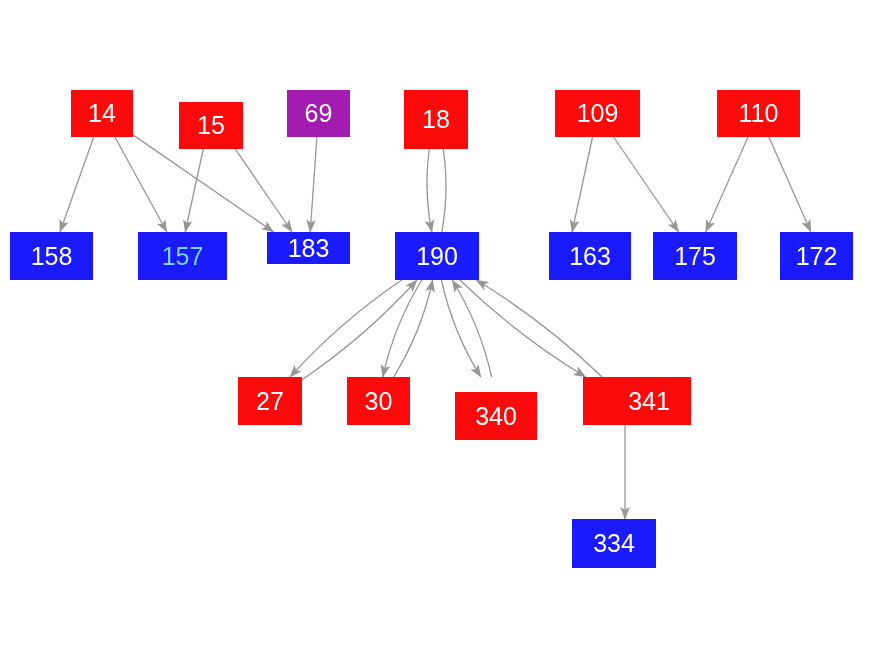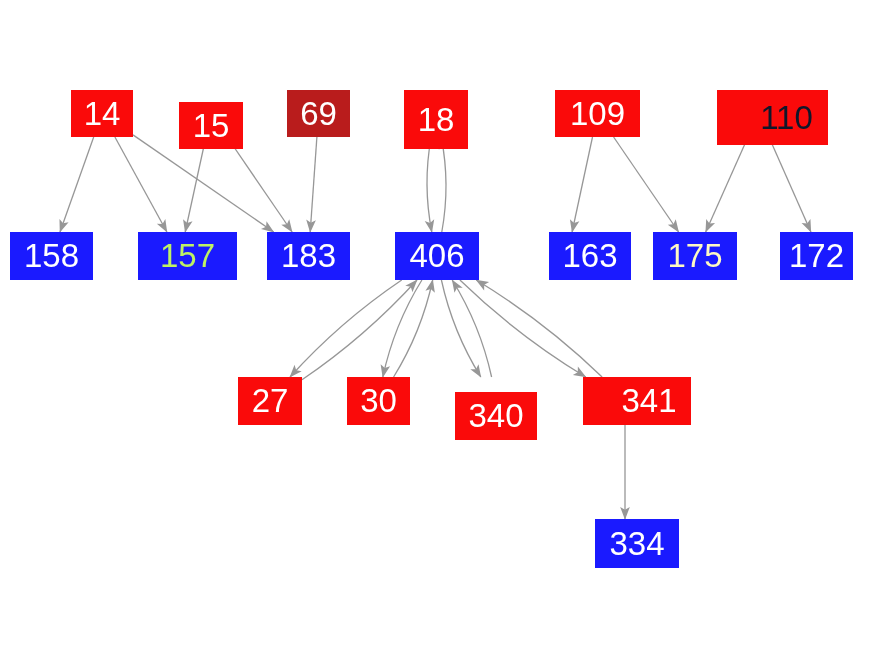--- a/index.html
+++ b/index.html
@@ -21,21 +21,21 @@
     top: 0;
     width: 875px;
     height: 656px;
   }
   .graph-node {
     position: absolute;
     display: flex;
     align-items: center;
     justify-content: center;
     color: #ffffff;
-    font-size: 33px;
+    font-size: 25px;
     font-family: "Liberation Sans", "DejaVu Sans", sans-serif;
     user-select: none;
   }
 </style>
 </head>
 <body>
 
 <div id="graph-canvas">
   <svg id="edge-layer" width="875" height="656" viewBox="0 0 875 656" xmlns="http://www.w3.org/2000/svg">
     <defs>
@@ -63,30 +63,30 @@
         <path d="M441.4,280.0 Q452.8,331.9 480.8,377.0" fill="none" stroke="#979797" stroke-width="1.3" marker-end="url(#arrowhead)"></path>
         <path d="M491.6,377.0 Q480.2,325.1 452.2,280.0" fill="none" stroke="#979797" stroke-width="1.3" marker-end="url(#arrowhead)"></path>
         <path d="M459.9,280.0 Q517.3,335.6 585.7,377.0" fill="none" stroke="#979797" stroke-width="1.3" marker-end="url(#arrowhead)"></path>
         <path d="M602.1,377.0 Q544.7,321.4 476.3,280.0" fill="none" stroke="#979797" stroke-width="1.3" marker-end="url(#arrowhead)"></path>
         <path d="M625.0,425.0 Q625.0,472.0 625.0,519.0" fill="none" stroke="#979797" stroke-width="1.3" marker-end="url(#arrowhead)"></path>
       </g>
   </svg>
   <div id="node-layer">
       <div class="graph-node" style="left: 71px; top: 90px; width: 62px; height: 47px; background: rgb(250, 10, 10); color: rgb(255, 255, 255);">14</div>
       <div class="graph-node" style="left: 179px; top: 102px; width: 64px; height: 47px; background: rgb(250, 10, 10); color: rgb(255, 255, 255);">15</div>
-      <div class="graph-node" style="left: 287px; top: 90px; width: 63px; height: 47px; background: #b91c1c; color: rgb(255, 255, 255); text-align: right;">69</div>
+      <div class="graph-node" style="left: 287px; top: 90px; width: 63px; height: 47px; background: #a21caf; color: rgb(255, 255, 255); text-align: right;">69</div>
       <div class="graph-node" style="left: 404px; top: 90px; width: 64px; height: 59px; background: rgb(250, 10, 10); color: rgb(255, 255, 255);">18</div>
       <div class="graph-node" style="left: 555px; top: 90px; width: 85px; height: 47px; background: rgb(250, 10, 10); color: rgb(255, 255, 255);">109</div>
-      <div class="graph-node" style="left: 717px; top: 90px; width: 83px; height: 55px; background: rgb(250, 10, 10); color: #0f172a; padding-left: 28px;">110</div>
+      <div class="graph-node" style="left: 717px; top: 90px; width: 83px; height: 47px; background: rgb(250, 10, 10); color: #ffffff;">110</div>
       <div class="graph-node" style="left: 10px; top: 232px; width: 83px; height: 48px; background: rgb(26, 26, 255); color: rgb(255, 255, 255);">158</div>
-      <div class="graph-node" style="left: 138px; top: 232px; width: 99px; height: 48px; background: rgb(26, 26, 255); color: #bef264;">157</div>
-      <div class="graph-node" style="left: 267px; top: 232px; width: 83px; height: 48px; background: rgb(26, 26, 255); color: rgb(255, 255, 255);">183</div>
-      <div class="graph-node" style="left: 395px; top: 232px; width: 84px; height: 48px; background: rgb(26, 26, 255); color: rgb(255, 255, 255);">406</div>
+      <div class="graph-node" style="left: 138px; top: 232px; width: 89px; height: 48px; background: rgb(26, 26, 255); color: #7dd3fc;">157</div>
+      <div class="graph-node" style="left: 267px; top: 232px; width: 83px; height: 32px; background: rgb(26, 26, 255); color: rgb(255, 255, 255);">183</div>
+      <div class="graph-node" style="left: 395px; top: 232px; width: 84px; height: 48px; background: rgb(26, 26, 255); color: rgb(255, 255, 255);">190</div>
       <div class="graph-node" style="left: 526px; top: 232px; width: 82px; height: 48px; background: rgb(26, 26, 255); color: rgb(255, 255, 255); margin-left: 23px;">163</div>
       <div class="graph-node" style="left: 653px; top: 232px; width: 84px; height: 48px; background: rgb(26, 26, 255); color: #fef9c3;">175</div>
       <div class="graph-node" style="left: 780px; top: 232px; width: 73px; height: 48px; background: rgb(26, 26, 255); color: rgb(255, 255, 255);">172</div>
       <div class="graph-node" style="left: 238px; top: 377px; width: 64px; height: 48px; background: rgb(250, 10, 10); color: rgb(255, 255, 255);">27</div>
       <div class="graph-node" style="left: 347px; top: 377px; width: 63px; height: 48px; background: rgb(250, 10, 10); color: rgb(255, 255, 255);">30</div>
       <div class="graph-node" style="left: 455px; top: 377px; width: 82px; height: 48px; background: rgb(250, 10, 10); color: rgb(255, 255, 255); margin-top: 15px;">340</div>
       <div class="graph-node" style="left: 583px; top: 377px; width: 84px; height: 48px; background: rgb(250, 10, 10); color: rgb(255, 255, 255); padding-left: 24px;">341</div>
-      <div class="graph-node" style="left: 595px; top: 519px; width: 84px; height: 49px; background: rgb(26, 26, 255); color: rgb(255, 255, 255);">334</div>
+      <div class="graph-node" style="left: 572px; top: 519px; width: 84px; height: 49px; background: rgb(26, 26, 255); color: rgb(255, 255, 255);">334</div>
     </div>
 </div>
 
 </body></html>

